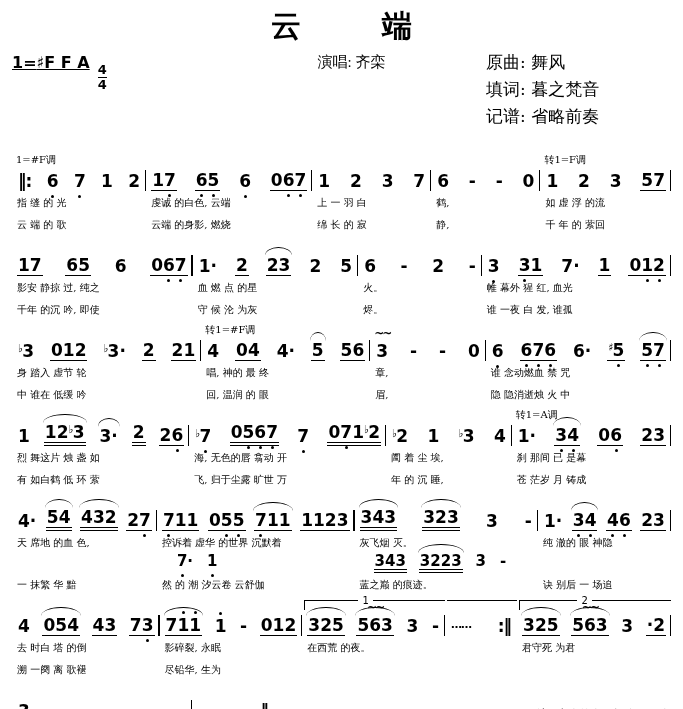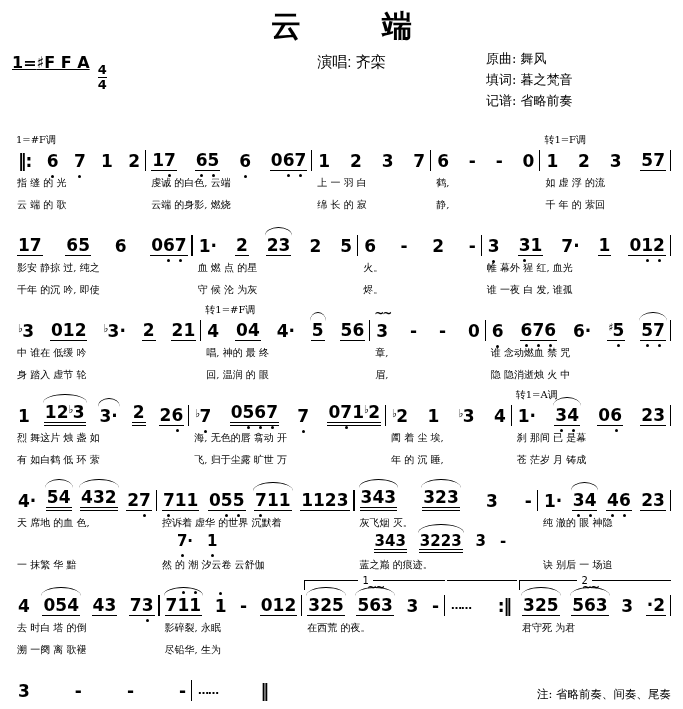--- a/index.html
+++ b/index.html
@@ -5,22 +5,22 @@
   html,body{margin:0;padding:0;background:#fff;color:#000;}
   body{width:683px;height:709px;overflow:hidden;font-family:"DejaVu Sans",sans-serif;}
   .page{padding:4px 12px 0 12px;position:relative;}
 
   .title{text-align:center;font-size:30px;font-weight:bold;font-family:Liberation Mono, monospace;word-spacing:2.1em;margin-top:2px;}
 
   .meta{display:flex;margin-top:2px;font-size:15px;align-items:flex-start;}
   .keyblock{width:205px;font-weight:bold;font-size:16px;white-space:nowrap;padding-top:4px;text-decoration:underline;}
   .ts{display:inline-flex;flex-direction:column;font-size:13px;line-height:1.05;vertical-align:-6px;margin-left:8px;font-weight:bold;text-align:center;}
   .ts .den{border-top:1.3px solid #000;}
-  .singer{flex:1;text-align:center;font-size:15px;padding-top:4px;font-family:Liberation Sans, sans-serif;}
-  .credits{width:185px;font-size:13px;line-height:1.6;font-family:"DejaVu Serif",serif;white-space:nowrap;}
+  .singer{flex:1;text-align:center;font-size:15px;padding-top:4px;font-family:Liberation Serif, serif;}
+  .credits{width:185px;font-size:17px;line-height:1.6;font-family:"DejaVu Serif",serif;white-space:nowrap;}
 
   .score{margin-top:22px;}
   .line{display:flex;align-items:stretch;margin-bottom:3px;}
   .measure{position:relative;flex:1 1 auto;padding:17px 5px 0 5px;}
   .measure::after{content:"";position:absolute;right:0;top:17px;height:21px;width:1.2px;background:#000;}
   .measure.nobar::after{display:none;}
   .mlabel{position:absolute;top:0;left:4px;font-size:10px;white-space:nowrap;font-family:"DejaVu Serif",serif;}
   .notes{display:flex;justify-content:space-between;align-items:flex-end;height:21px;font-weight:bold;font-size:17px;white-space:nowrap;}
   .grp{position:relative;display:inline-block;line-height:1;padding:0 1px 1px 1px;}
   .u1{border-bottom:1.6px solid #000;}
@@ -163,22 +163,22 @@
       </div>
       <div class="line">
         <div class="measure">
           <div class="notes">
             <span class="grp"><i class="ch acc">♭</i><i class="ch">3</i></span>
             <span class="grp u1"><i class="ch">0</i><i class="ch">1</i><i class="ch">2</i></span>
             <span class="grp"><i class="ch acc">♭</i><i class="ch">3</i><i class="ch">·</i></span>
             <span class="grp u1"><i class="ch">2</i></span>
             <span class="grp u1"><i class="ch">2</i><i class="ch">1</i></span>
           </div>
+          <div class="lyr">身 踏入 虚节 轮</div>
           <div class="lyr">中 谁在 低缓 吟</div>
-          <div class="lyr">身 踏入 虚节 轮</div>
         </div>
         <div class="measure">
           <div class="mlabel">转1=#F调</div>
           <div class="notes">
             <span class="grp"><i class="ch">4</i></span>
             <span class="grp u1"><i class="ch">0</i><i class="ch">4</i></span>
             <span class="grp"><i class="ch">4</i><i class="ch">·</i></span>
             <span class="grp u1"><i class="ch">5</i><span class="slur"></span></span>
             <span class="grp u1"><i class="ch">5</i><i class="ch">6</i></span>
           </div>

